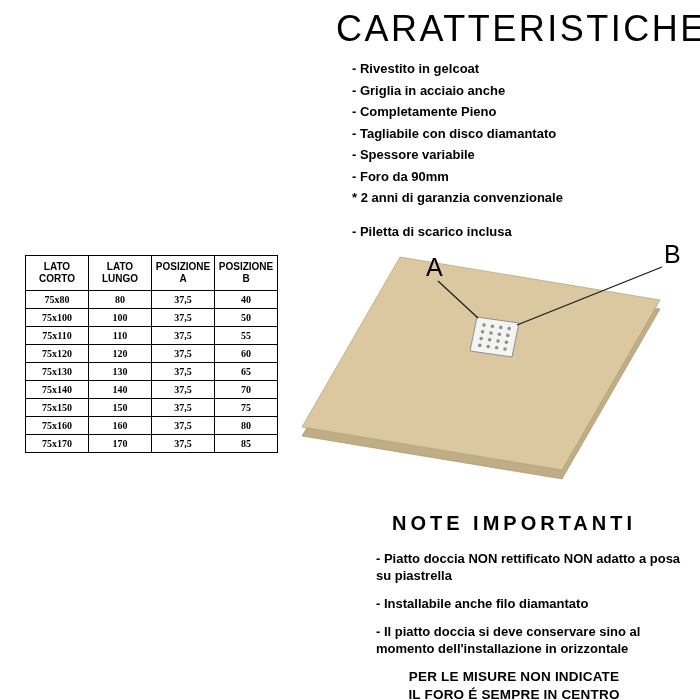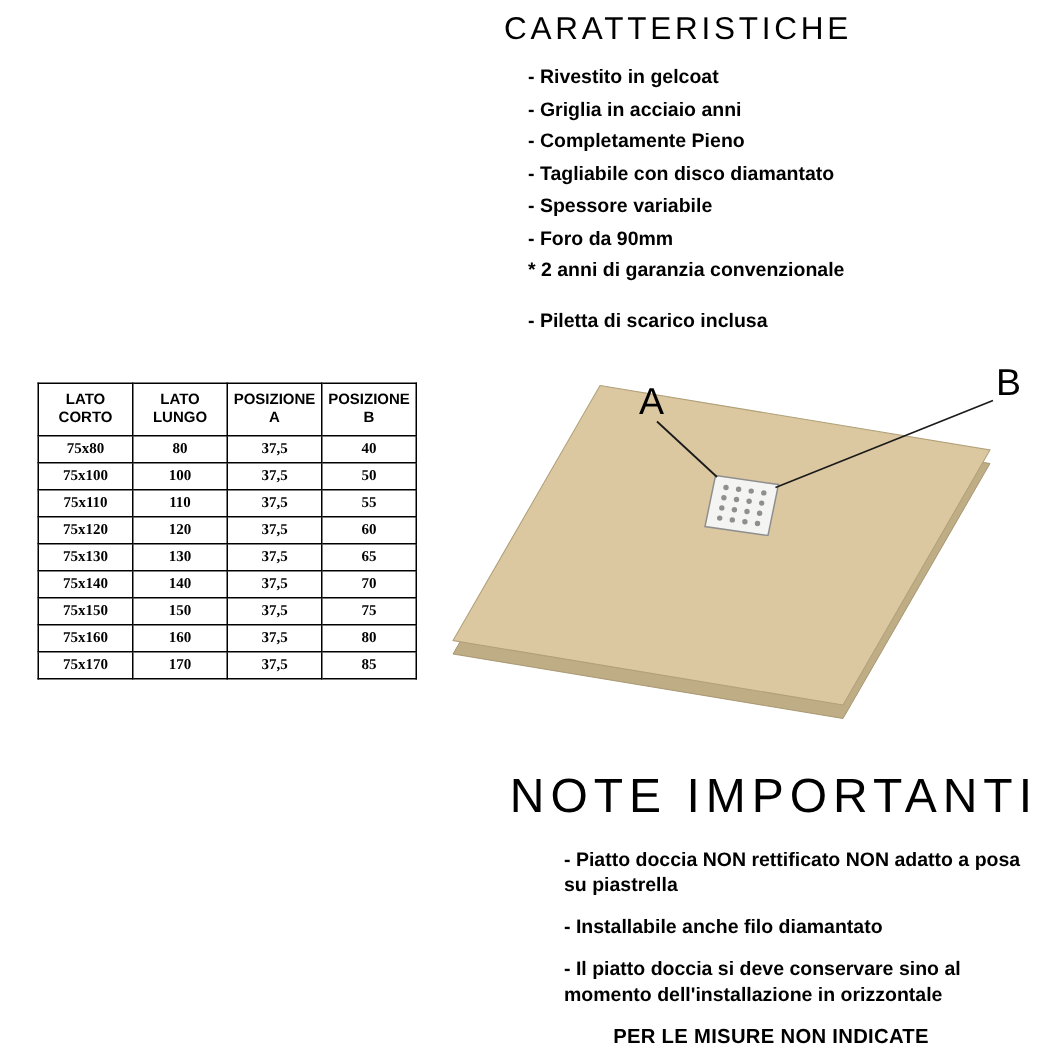--- a/index.html
+++ b/index.html
@@ -1,55 +1,55 @@
 <!DOCTYPE html>
 <html><head>
 <meta charset="utf-8">
 <style>
   html,body{margin:0;padding:0;background:#fff;}
   body{font-family:"Liberation Sans","DejaVu Sans",sans-serif;color:#000;}
   #page{position:relative;width:700px;height:700px;background:#fff;overflow:hidden;}
 
   
   .caratteristiche{position:absolute;left:336px;top:8px;width:356px;}
-  .section-title{font-size:21px;font-weight:400;letter-spacing:2.5px;text-align:left;margin:0 0 10px 0;}
+  .section-title{font-size:36px;font-weight:400;letter-spacing:2.5px;text-align:left;margin:0 0 10px 0;}
   .feature-list{font-size:13px;font-weight:bold;line-height:1.35;margin-left:16px;}
   .feature-list div{margin-bottom:4px;}
   .feature-list div:last-child{margin-top:16px;}
 
   
   .size-table-wrap{position:absolute;left:25px;top:231px;margin-top:24px;}
   table{border-collapse:collapse;background:#fff;}
   th,td{border:1px solid #000;text-align:center;vertical-align:middle;
         font-size:10px;font-weight:bold;padding:1px 3px;}
   th{width:56px;height:32px;line-height:1.2;}
   td{height:15px;font-family:Liberation Serif, serif;}
 
   
   .diagram{position:absolute;left:280px;top:235px;width:420px;height:260px;}
   .ab-label{font-size:25px;font-weight:400;}
 
   
   .note-importanti{position:absolute;left:336px;top:512px;width:356px;}
-  .note-title{font-size:32px;font-weight:400;letter-spacing:4px;text-align:right;margin:0 0 16px 0;}
+  .note-title{font-size:20px;font-weight:700;letter-spacing:4px;text-align:center;margin:0 0 16px 0;}
   .note-list{font-size:13px;font-weight:bold;line-height:1.3;margin-left:40px;}
   .note-list div{margin-bottom:11px;}
   .note-footer{margin-top:4px;font-size:13.5px;font-weight:bold;text-align:center;
                line-height:1.3;white-space:pre-line;letter-spacing:0.2px;}
 </style>
 </head>
 <body>
 
 <div id="page">
 
   <div class="caratteristiche">
     <h1 class="section-title">CARATTERISTICHE</h1>
     <div class="feature-list">
         <div>- Rivestito in gelcoat</div>
-        <div>- Griglia in acciaio anni</div>
+        <div>- Griglia in acciaio anche</div>
         <div>- Completamente Pieno</div>
         <div>- Tagliabile con disco diamantato</div>
         <div>- Spessore variabile</div>
         <div>- Foro da 90mm</div>
         <div>* 2 anni di garanzia convenzionale</div>
         <div>- Piletta di scarico inclusa</div>
       </div>
   </div>
 
   <div class="size-table-wrap">

